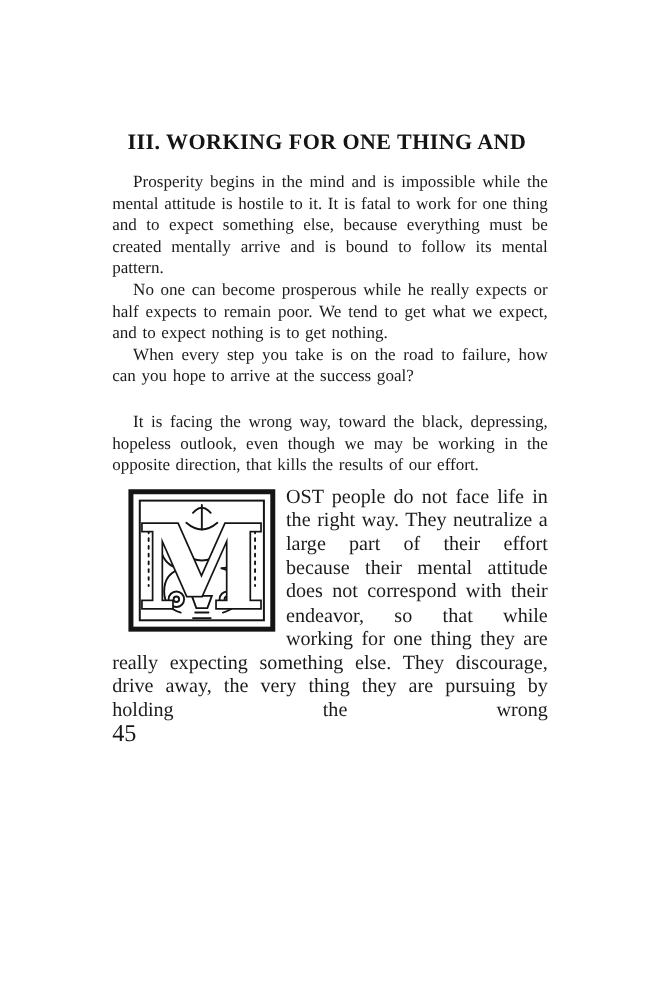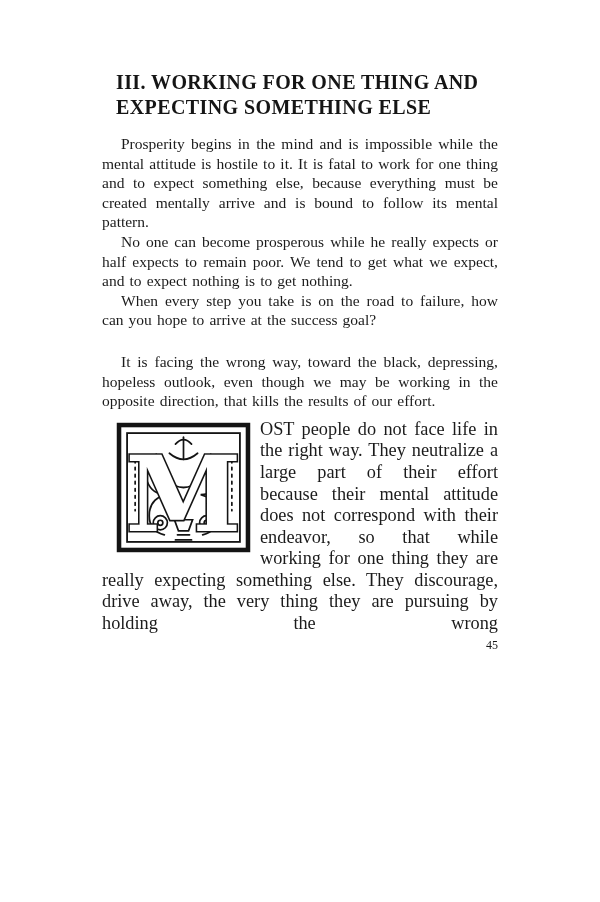--- a/index.html
+++ b/index.html
@@ -11,21 +11,21 @@
     width: 600px;
     height: 902px;
     overflow: hidden;
     font-family: "Liberation Serif", serif;
     color: #1b1b1b;
     -webkit-font-smoothing: antialiased;
   }
   .scan-page {
     width: 396px;
     margin: 0 auto;
-    padding-top: 70px;
+    padding-top: 117px;
   }
   .chapter-heading {
     font-size: 20px;
     line-height: 25px;
     font-weight: 700;
     letter-spacing: 0.4px;
     margin: 0 0 14px 0;
     padding-left: 14px;
     color: #151515;
   }
@@ -48,35 +48,34 @@
     word-spacing: 0.06em;
   }
   .dropcap-box {
     float: left;
     width: 135px;
     height: 133px;
     margin: 2px 9px 14px 14px;
   }
   .dropcap-box svg { display: block; width: 135px; height: 133px; }
   .page-number {
-    text-align: right;
-    font-size: 12px;
+    text-align: left;
+    font-size: 22px;
     line-height: 20px;
     margin-top: 0;
     color: #161616;
   }
 </style>
 </head>
 <body>
 
 <div class="scan-page">
 
   <h1 class="chapter-heading">
     <span class="h-line">III. WORKING FOR ONE THING AND</span>
-    <span class="h-line">EXPECTING SOMETHING ELSE</span>
   </h1>
 
   <p class="para">Prosperity begins in the mind and is impossible while the mental attitude is hostile to it. It is fatal to work for one thing and to expect something else, because everything must be created mentally arrive and is bound to follow its mental pattern.</p>
   <p class="para">No one can become prosperous while he really expects or half expects to remain poor. We tend to get what we expect, and to expect nothing is to get nothing.</p>
   <p class="para">When every step you take is on the road to failure, how can you hope to arrive at the success goal?</p>
   <p class="para para-spaced">It is facing the wrong way, toward the black, depressing, hopeless outlook, even though we may be working in the opposite direction, that kills the results of our effort.</p>
 
   <div class="dropcap-para">
     <span class="dropcap-box">
       <svg viewBox="0 0 134 130" xmlns="http://www.w3.org/2000/svg" aria-hidden="true">

